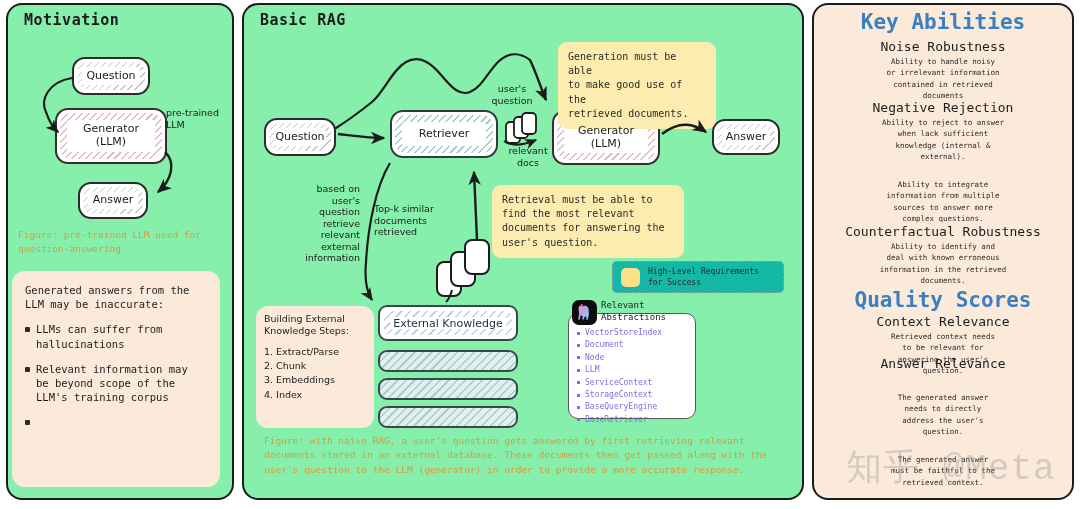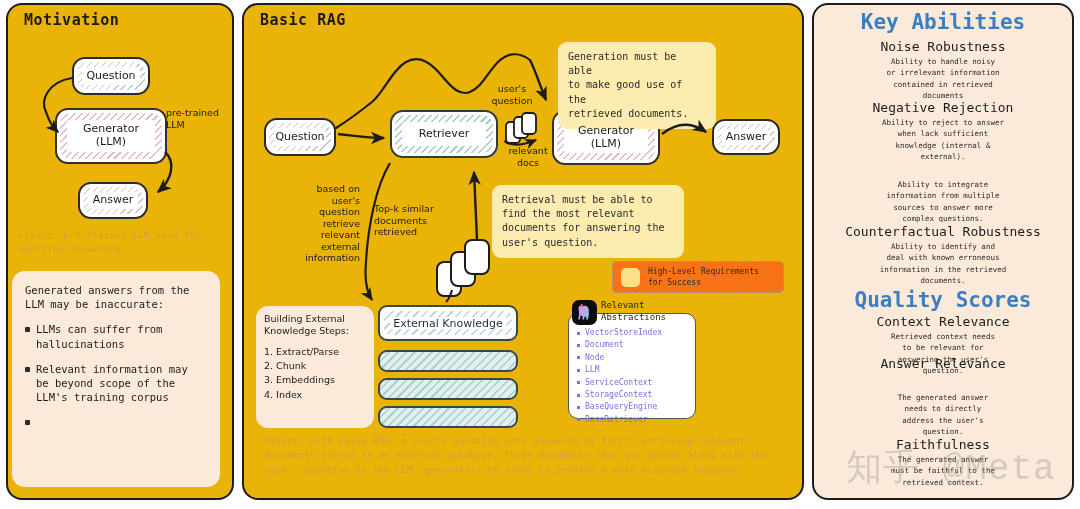--- a/index.html
+++ b/index.html
@@ -14,21 +14,21 @@
     position: relative;
     width: 1080px; height: 509px;
     background: #ffffff;
   }
 
   
   .panel {
     position: absolute;
     border: 2.5px solid #1c1c1c;
     border-radius: 16px;
-    background: #eab308;
+    background: #86efac;
   }
   #motivation-panel { left: 6px;   top: 3px;  width: 228px; height: 497px; }
   #rag-panel        { left: 242px; top: 3px;  width: 562px; height: 497px; }
   #abilities-panel  { left: 812px; top: 3px;  width: 262px; height: 497px;
                       background: #fbeada; }
 
   .panel-title {
     position: absolute;
     font-family: "DejaVu Sans Mono", monospace;
     font-size: 15px;
@@ -260,21 +260,21 @@
   #legend-box {
     position: absolute;
     left: 612px; top: 261px;
     width: 172px; height: 32px;
     border: 1.5px dashed #9a9a9a;
     border-radius: 5px;
     display: flex;
     align-items: center;
     gap: 8px;
     padding: 0 8px;
-    background: #f97316;
+    background: #14b8a6;
   }
   #legend-swatch {
     width: 19px; height: 19px;
     background: #fbe08a;
     border-radius: 5px;
     flex: 0 0 auto;
   }
   #legend-text {
     font-family: "DejaVu Sans Mono", monospace;
     font-size: 8px;
@@ -540,21 +540,20 @@
 to be relevant for
 answering the user's
 question.</div>
 
   <div class="ab-title" style="left:812px; top:356px;">Answer Relevance</div>
   <div class="ab-desc" style="left:812px; top:392px;">The generated answer
 needs to directly
 address the user's
 question.</div>
 
-  <div class="ab-title" style="left:812px; top:437px;">Faithfulness</div>
   <div class="ab-desc" style="left:812px; top:454px;">The generated answer
 must be faithful to the
 retrieved context.</div>
 
   <div id="watermark">知乎 @Meta</div>
 
   <svg class="overlay">
     <defs>
       <marker id="ah" markerWidth="7" markerHeight="7" refX="5.4" refY="3" orient="auto">
         <path d="M0,0.4 L6,3 L0,5.6 L1.6,3 Z" fill="#1c1c1c"></path>

